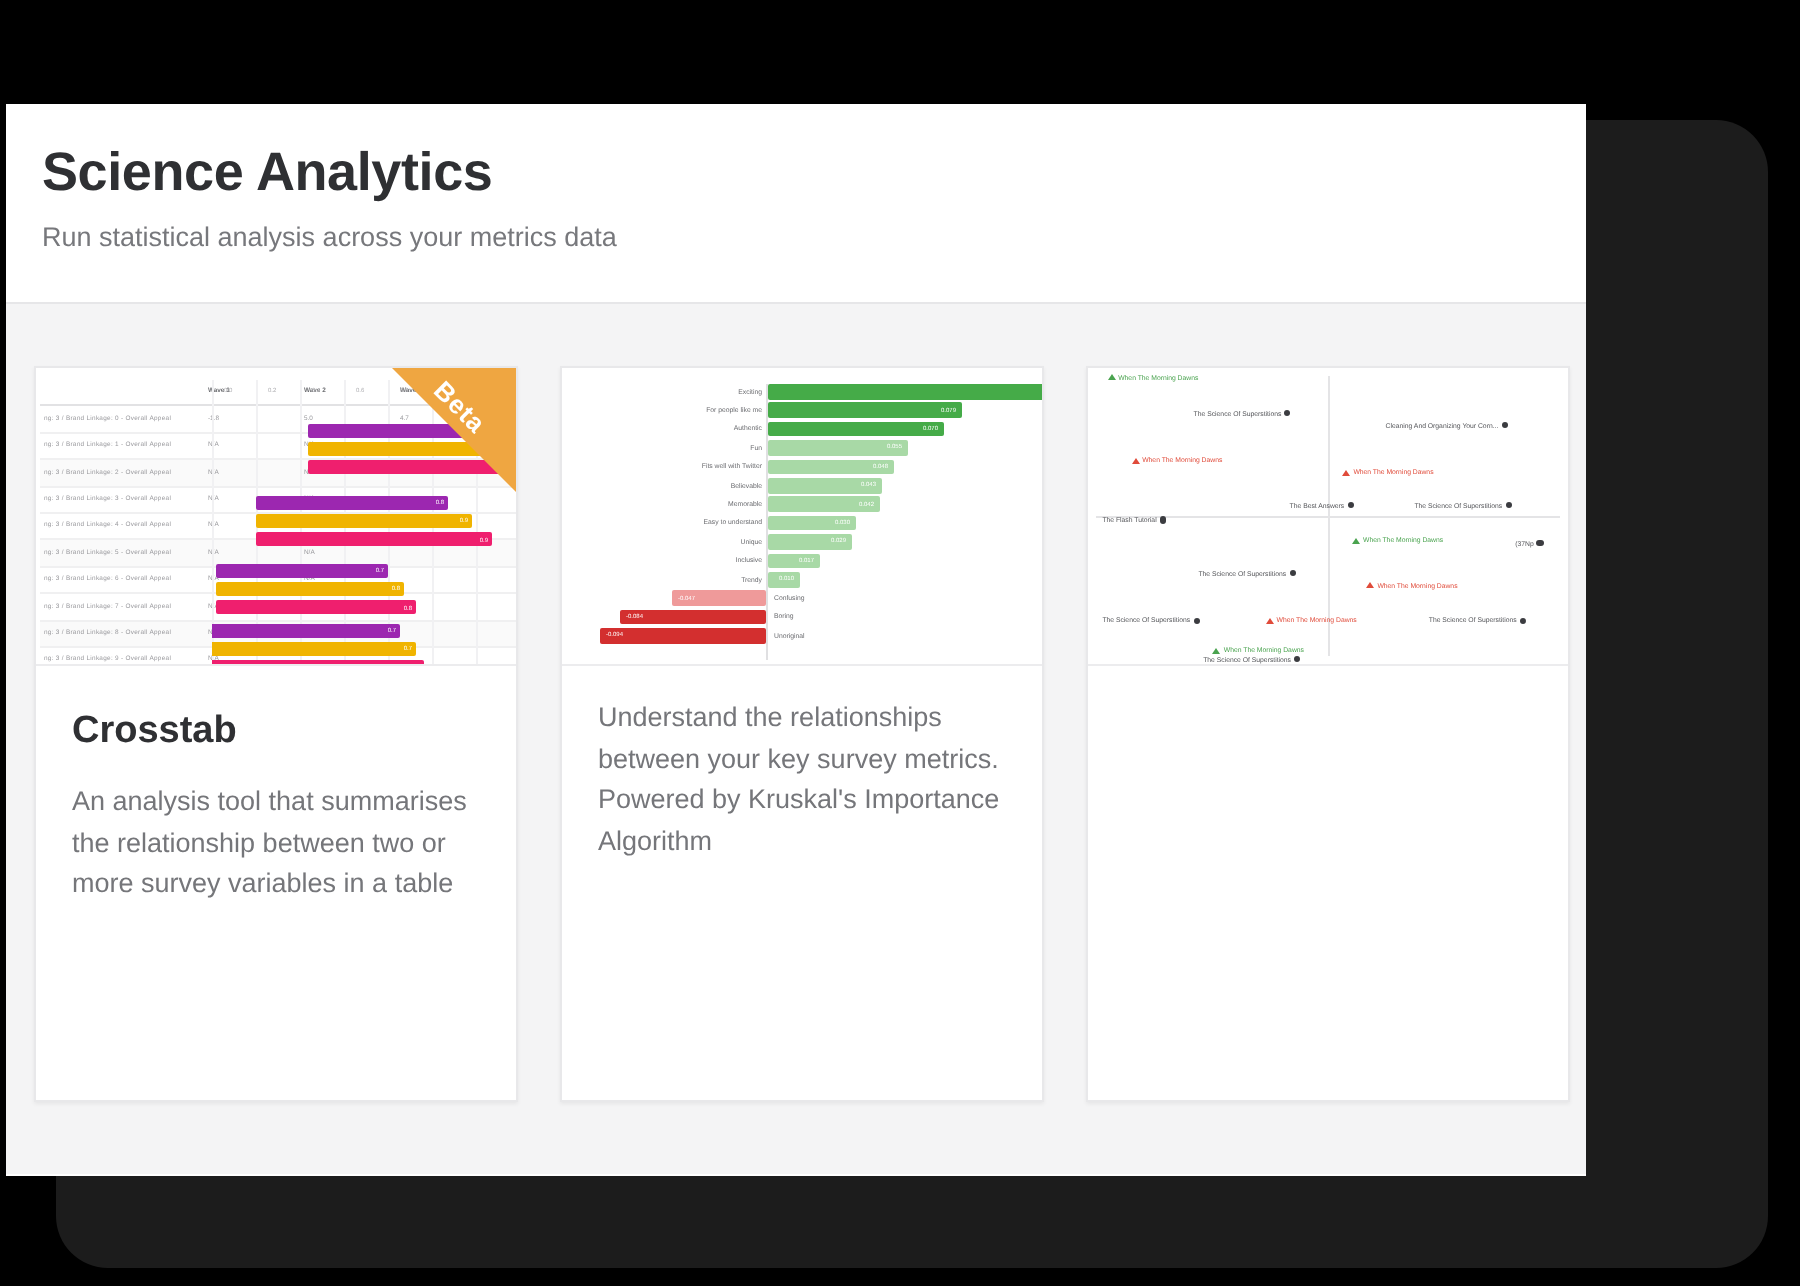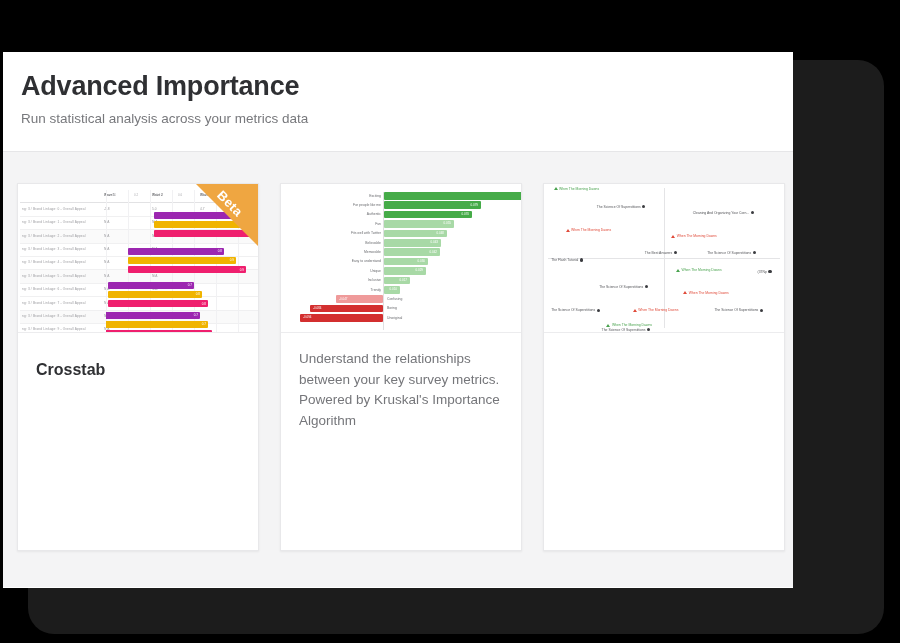--- a/index.html
+++ b/index.html
@@ -74,24 +74,24 @@
     position:relative;
     overflow:hidden;
     background:#ffffff;
     border-bottom:1px solid #ececee;
     flex:none;
   }
   .card-text{
     padding:16px 18px 0 18px;
   }
   .card-title{
-    font-size:16px;
+    font-size:19px;
     font-weight:bold;
     color:#2f3033;
-    margin:12px 0 14px 0;
+    margin:6px 0 14px 0;
   }
   .card-desc{
     font-size:13.5px;
     color:#75767a;
     line-height:1.52;
     margin:0;
   }
   
   .beta-ribbon{
     position:absolute;
@@ -256,21 +256,21 @@
   }
 </style>
 </head>
 <body>
 
 <div class="device-frame"></div>
 
 <div class="app-window">
 
   <div class="app-header">
-    <h1 class="page-title">Advanced Importance</h1>
+    <h1 class="page-title">Science Analytics</h1>
     <p class="page-subtitle">Run statistical analysis across your metrics data</p>
   </div>
 
   <div class="app-body">
     <div class="card-grid">
 
       <div class="analysis-card">
         <div class="card-thumb">
           <div class="xtab">
             <div class="xtab-table" id="xtab-table">
@@ -379,20 +379,21 @@
                     </div>
                   </div>
                 </div>
             </div>
           </div>
           <div class="beta-ribbon"></div>
           <div class="beta-label">Beta</div>
         </div>
         <div class="card-text">
           <div class="card-title">Crosstab</div>
+          <p class="card-desc">An analysis tool that summarises the relationship between two or more survey variables in a table</p>
         </div>
       </div>
 
       <div class="analysis-card">
         <div class="card-thumb">
           <div class="kd">
             <div class="kd-inner">
               <div class="kd-axis"></div>
               <div id="kd-rows">
                   <div class="kd-row">

